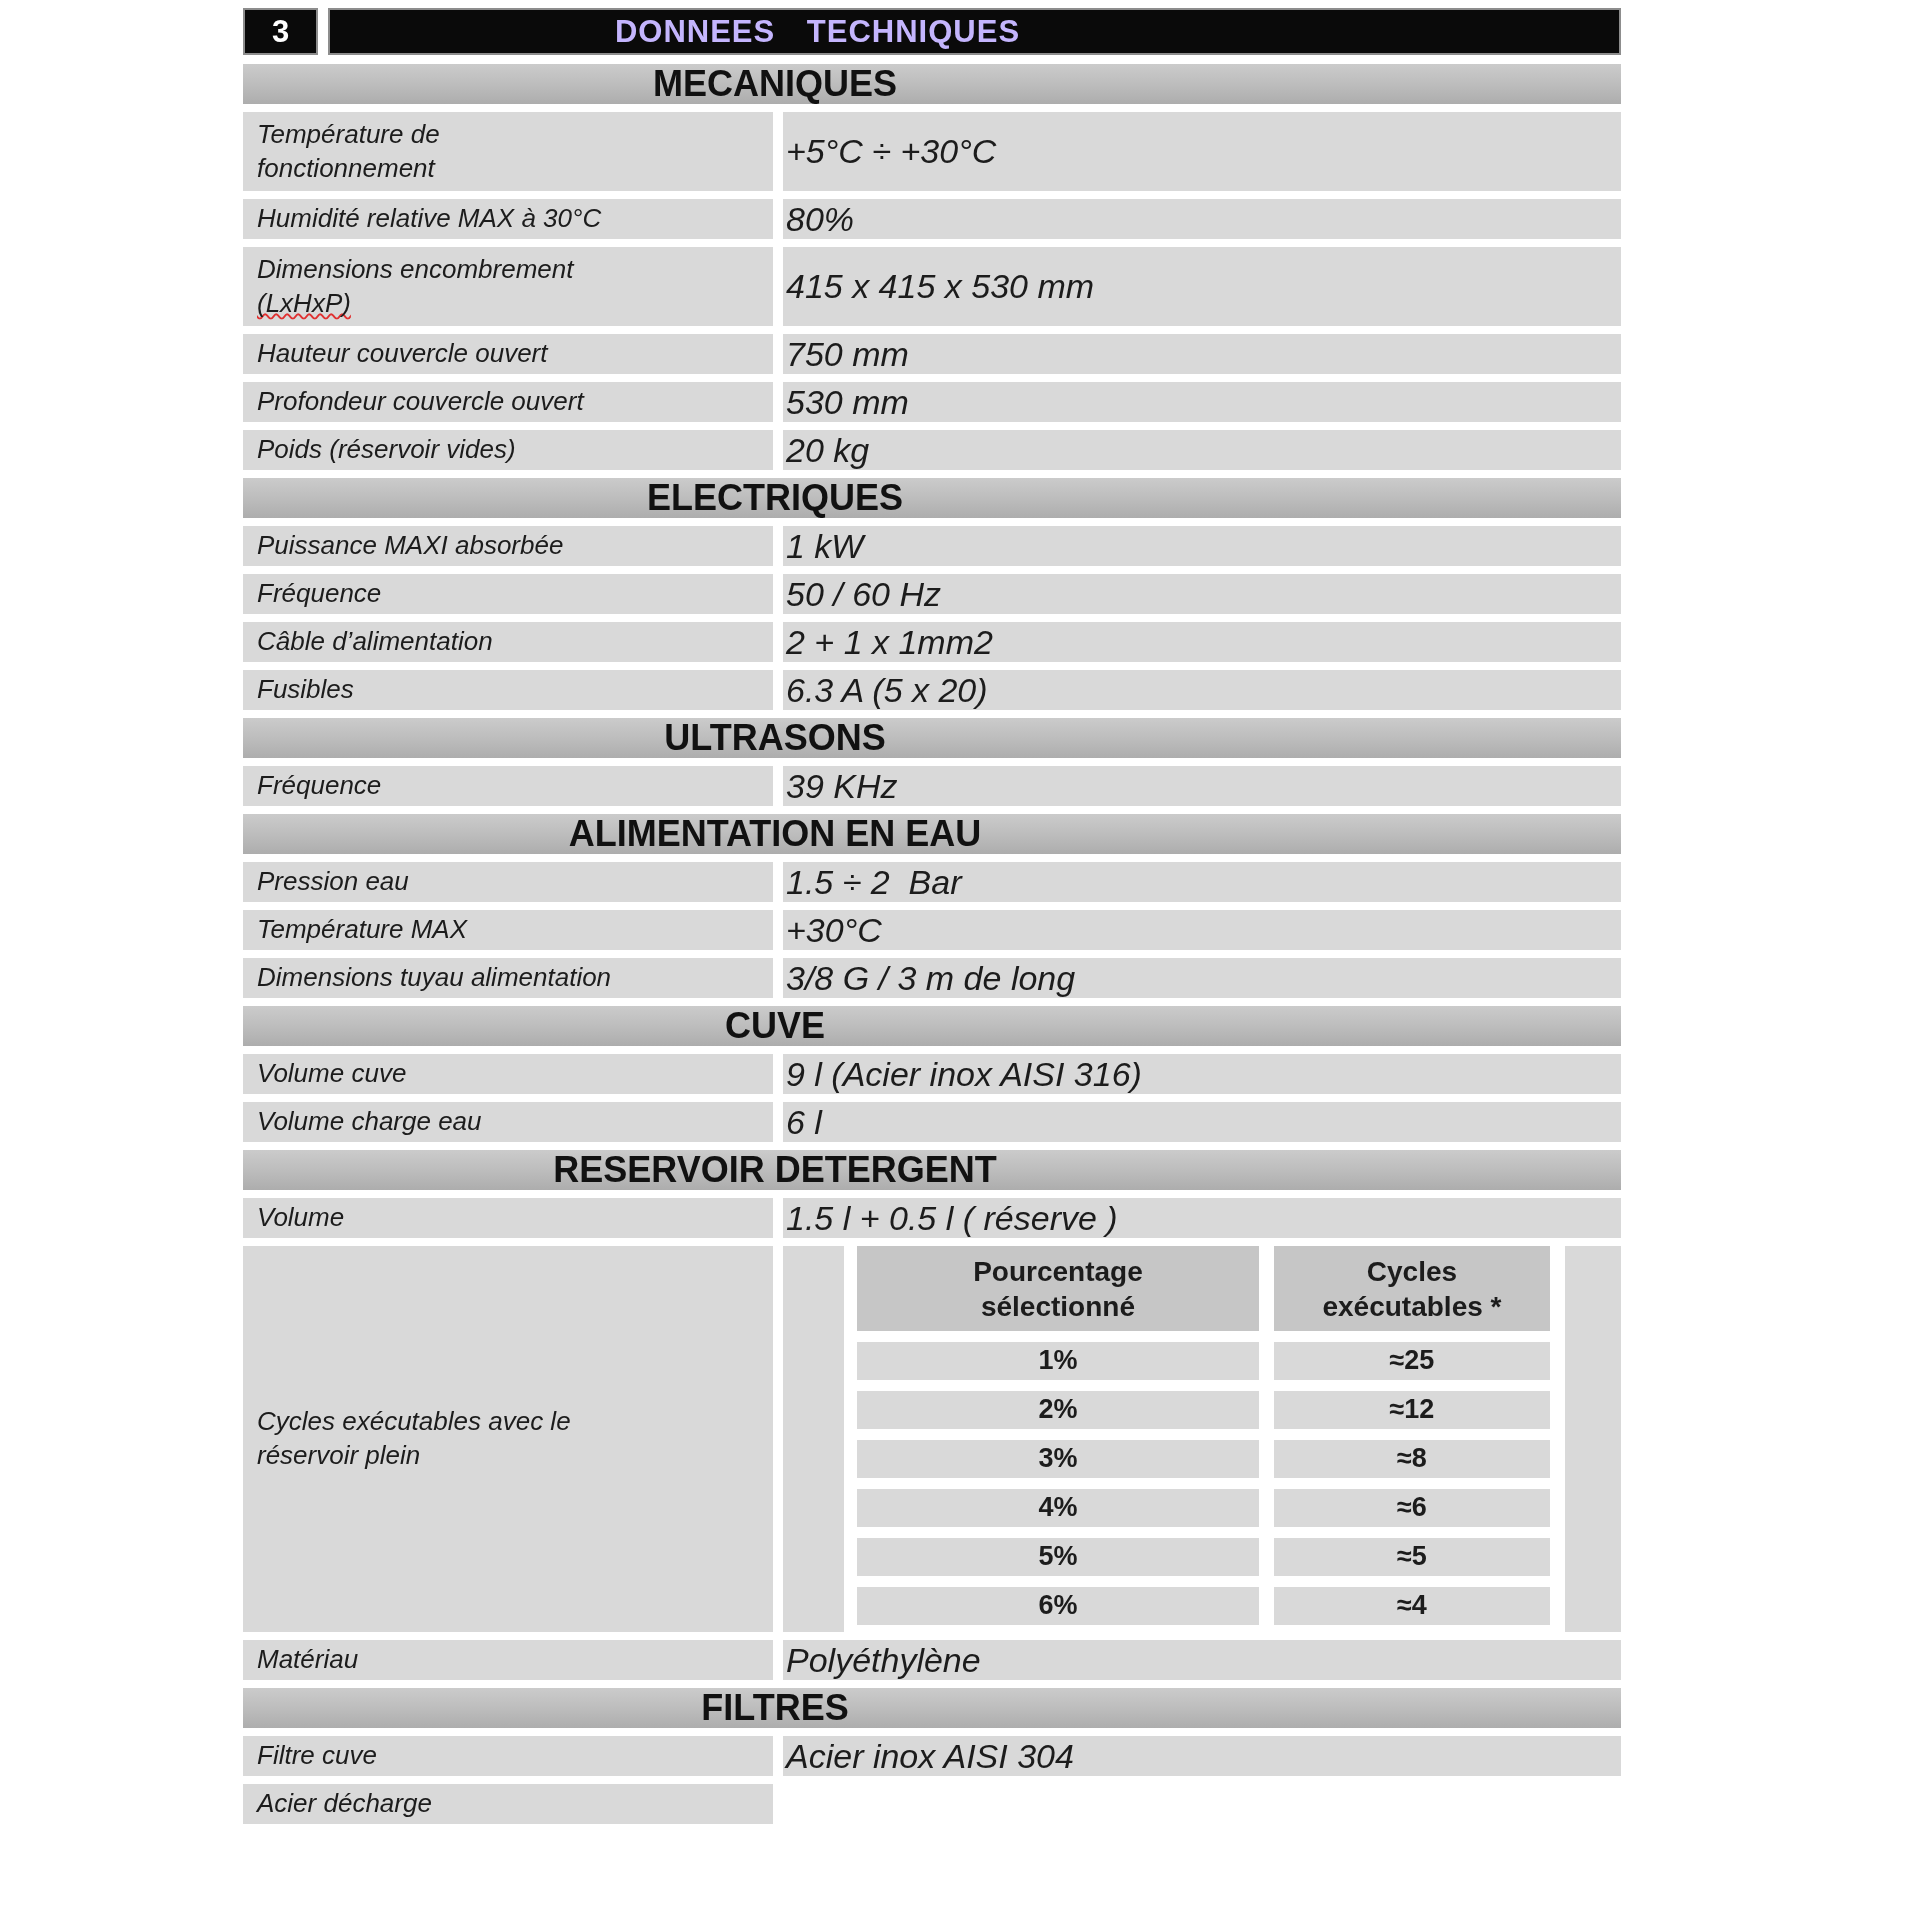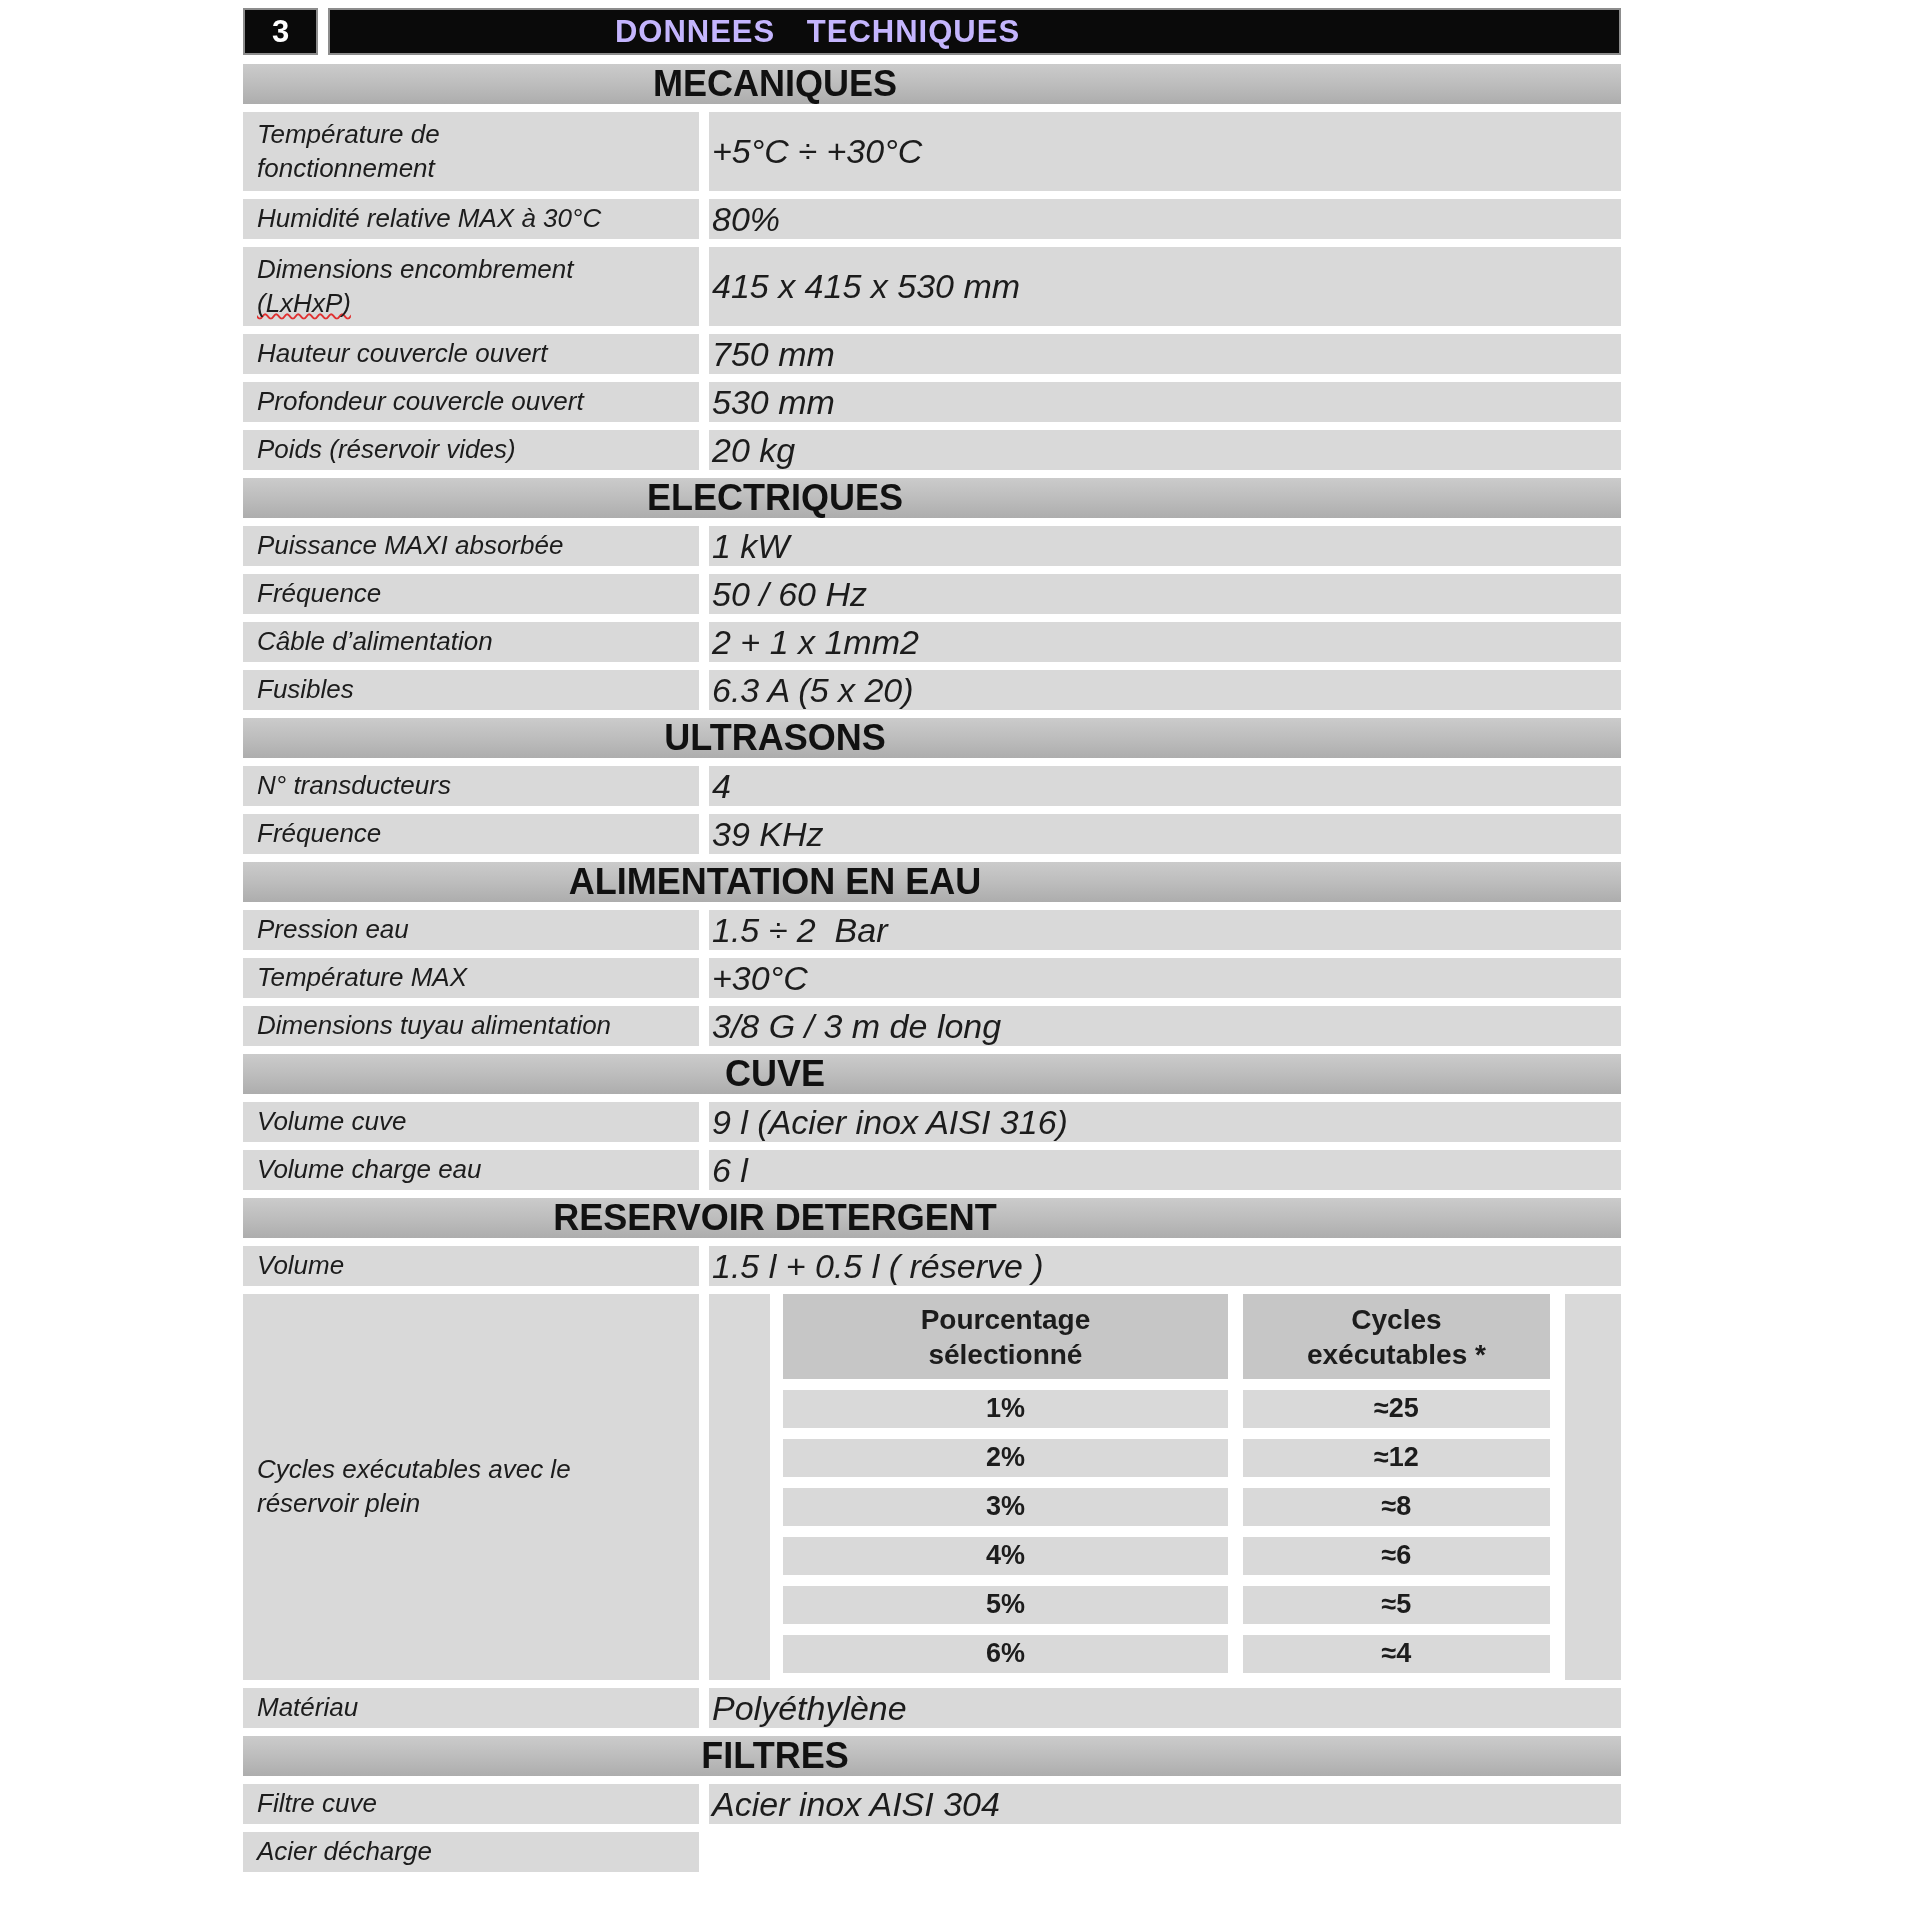--- a/index.html
+++ b/index.html
@@ -29,21 +29,21 @@
     display:flex; align-items:center; justify-content:center;
     font-weight:bold; font-size:36px; color:#111;
     padding-right:314px; box-sizing:border-box;
   }
 
   
   .row { display:flex; gap:10px; margin-bottom:8px; height:40px; }
   .row.tall { height:79px; }
   .cell { background:#d9d9d9; box-sizing:border-box; }
   .lbl {
-    width:456px; padding:2px 6px 2px 14px; font-style:italic; font-size:26px; line-height:1.3;
+    width:530px; padding:2px 6px 2px 14px; font-style:italic; font-size:26px; line-height:1.3;
     display:flex; flex-direction:column; justify-content:center;
   }
   .val {
     flex:1; padding-left:3px; font-style:italic; font-size:34px;
     display:flex; align-items:center; white-space:pre-wrap;
   }
   .sqg { text-decoration:underline wavy #e03030 2px; text-decoration-skip-ink:none; width:max-content; }
 
   
   .row.cycles { height:386px; }
@@ -136,26 +136,20 @@
     <div class="row">
       <div class="cell lbl">
           <div>Fusibles</div>
         </div>
       <div class="cell val">6.3 A (5 x 20)</div>
     </div>
 
     <div class="secbar">ULTRASONS</div>
     <div class="row">
       <div class="cell lbl">
-          <div>N° transducteurs</div>
-        </div>
-      <div class="cell val">4</div>
-    </div>
-    <div class="row">
-      <div class="cell lbl">
           <div>Fréquence</div>
         </div>
       <div class="cell val">39 KHz</div>
     </div>
 
     <div class="secbar">ALIMENTATION EN EAU</div>
     <div class="row">
       <div class="cell lbl">
           <div>Pression eau</div>
         </div>

